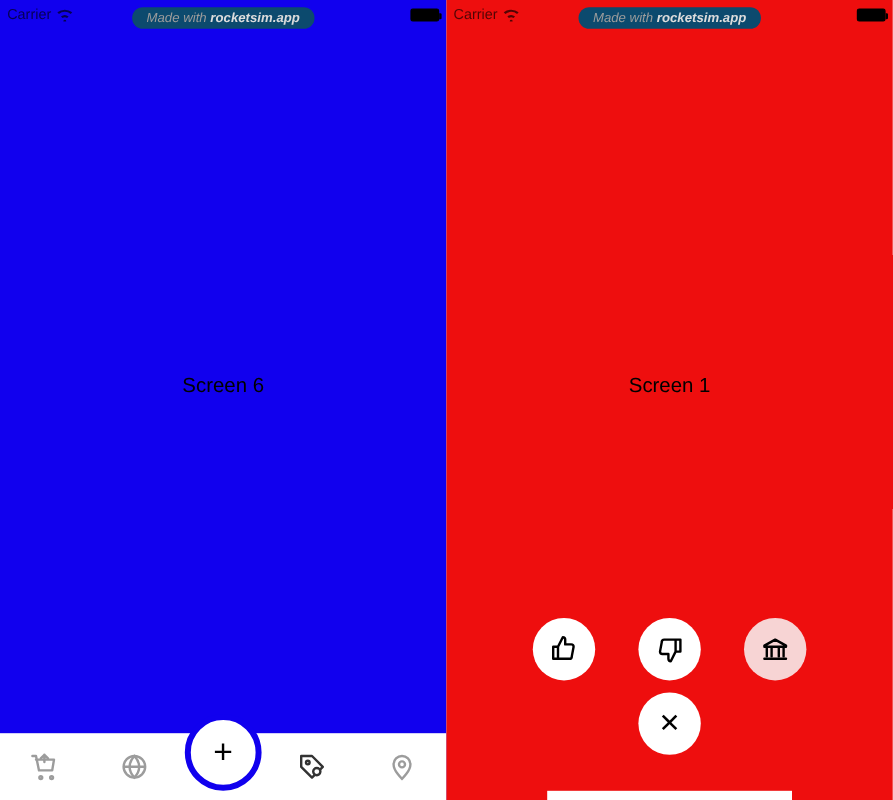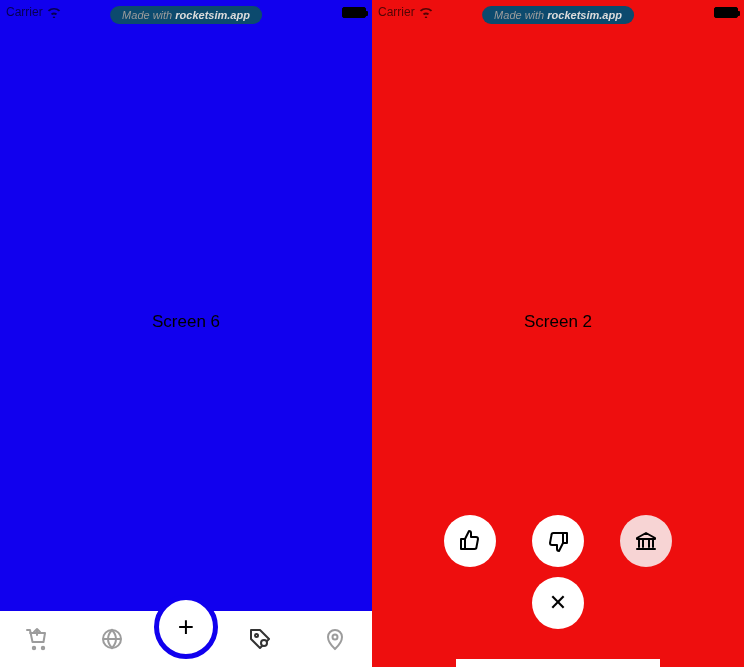--- a/index.html
+++ b/index.html
@@ -122,21 +122,21 @@
       </div>
       <div class="status-right">
         <span class="battery"></span>
       </div>
     </div>
 
     <div class="pill">
       <span>Made with </span><b>rocketsim.app</b>
     </div>
 
-    <div class="screen-label">Screen 2</div>
+    <div class="screen-label">Screen 1</div>
 
     <div class="fab-row">
       <div class="fab">
         <span>
           <svg width="24" height="24" viewBox="0 0 24 24" fill="none" stroke="currentColor" stroke-width="2" stroke-linejoin="round">
               <path d="M7 10v10H3V10h4zm0 0l4-8a2 2 0 012 2v4h5a2 2 0 012 2l-1.5 8a2 2 0 01-2 2H7"></path>
             </svg>
         </span>
       </div>
       <div class="fab">

